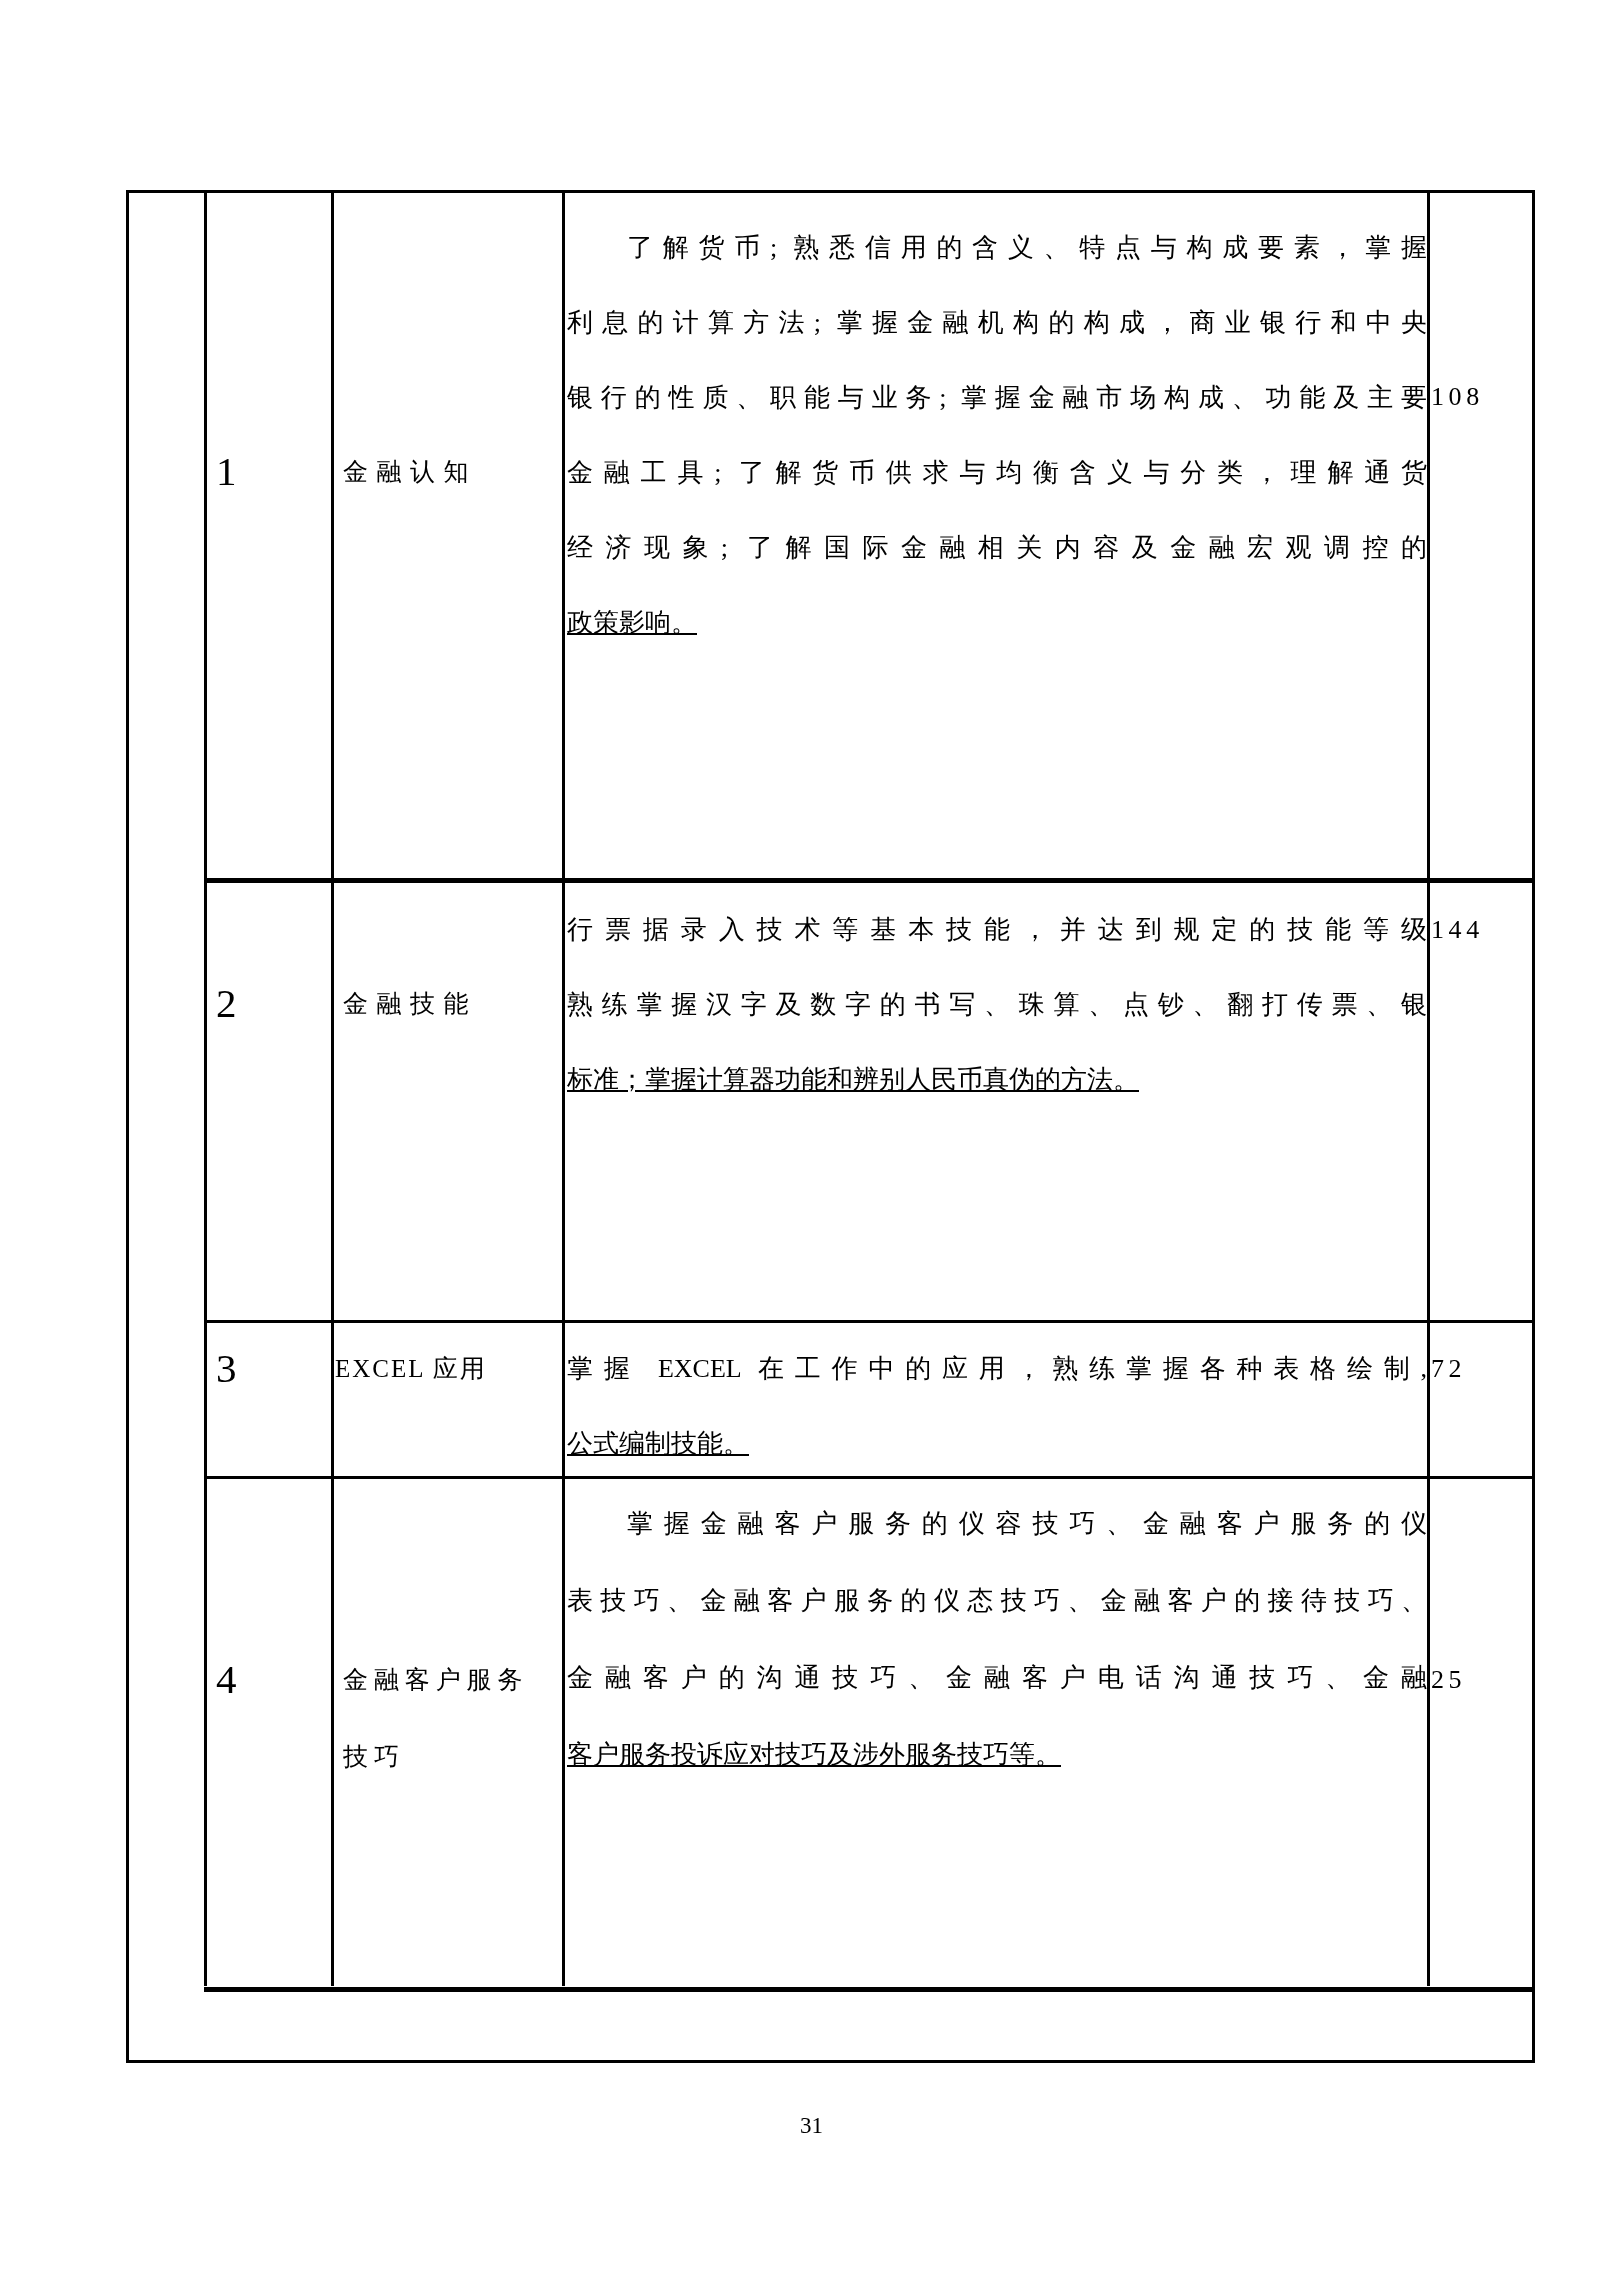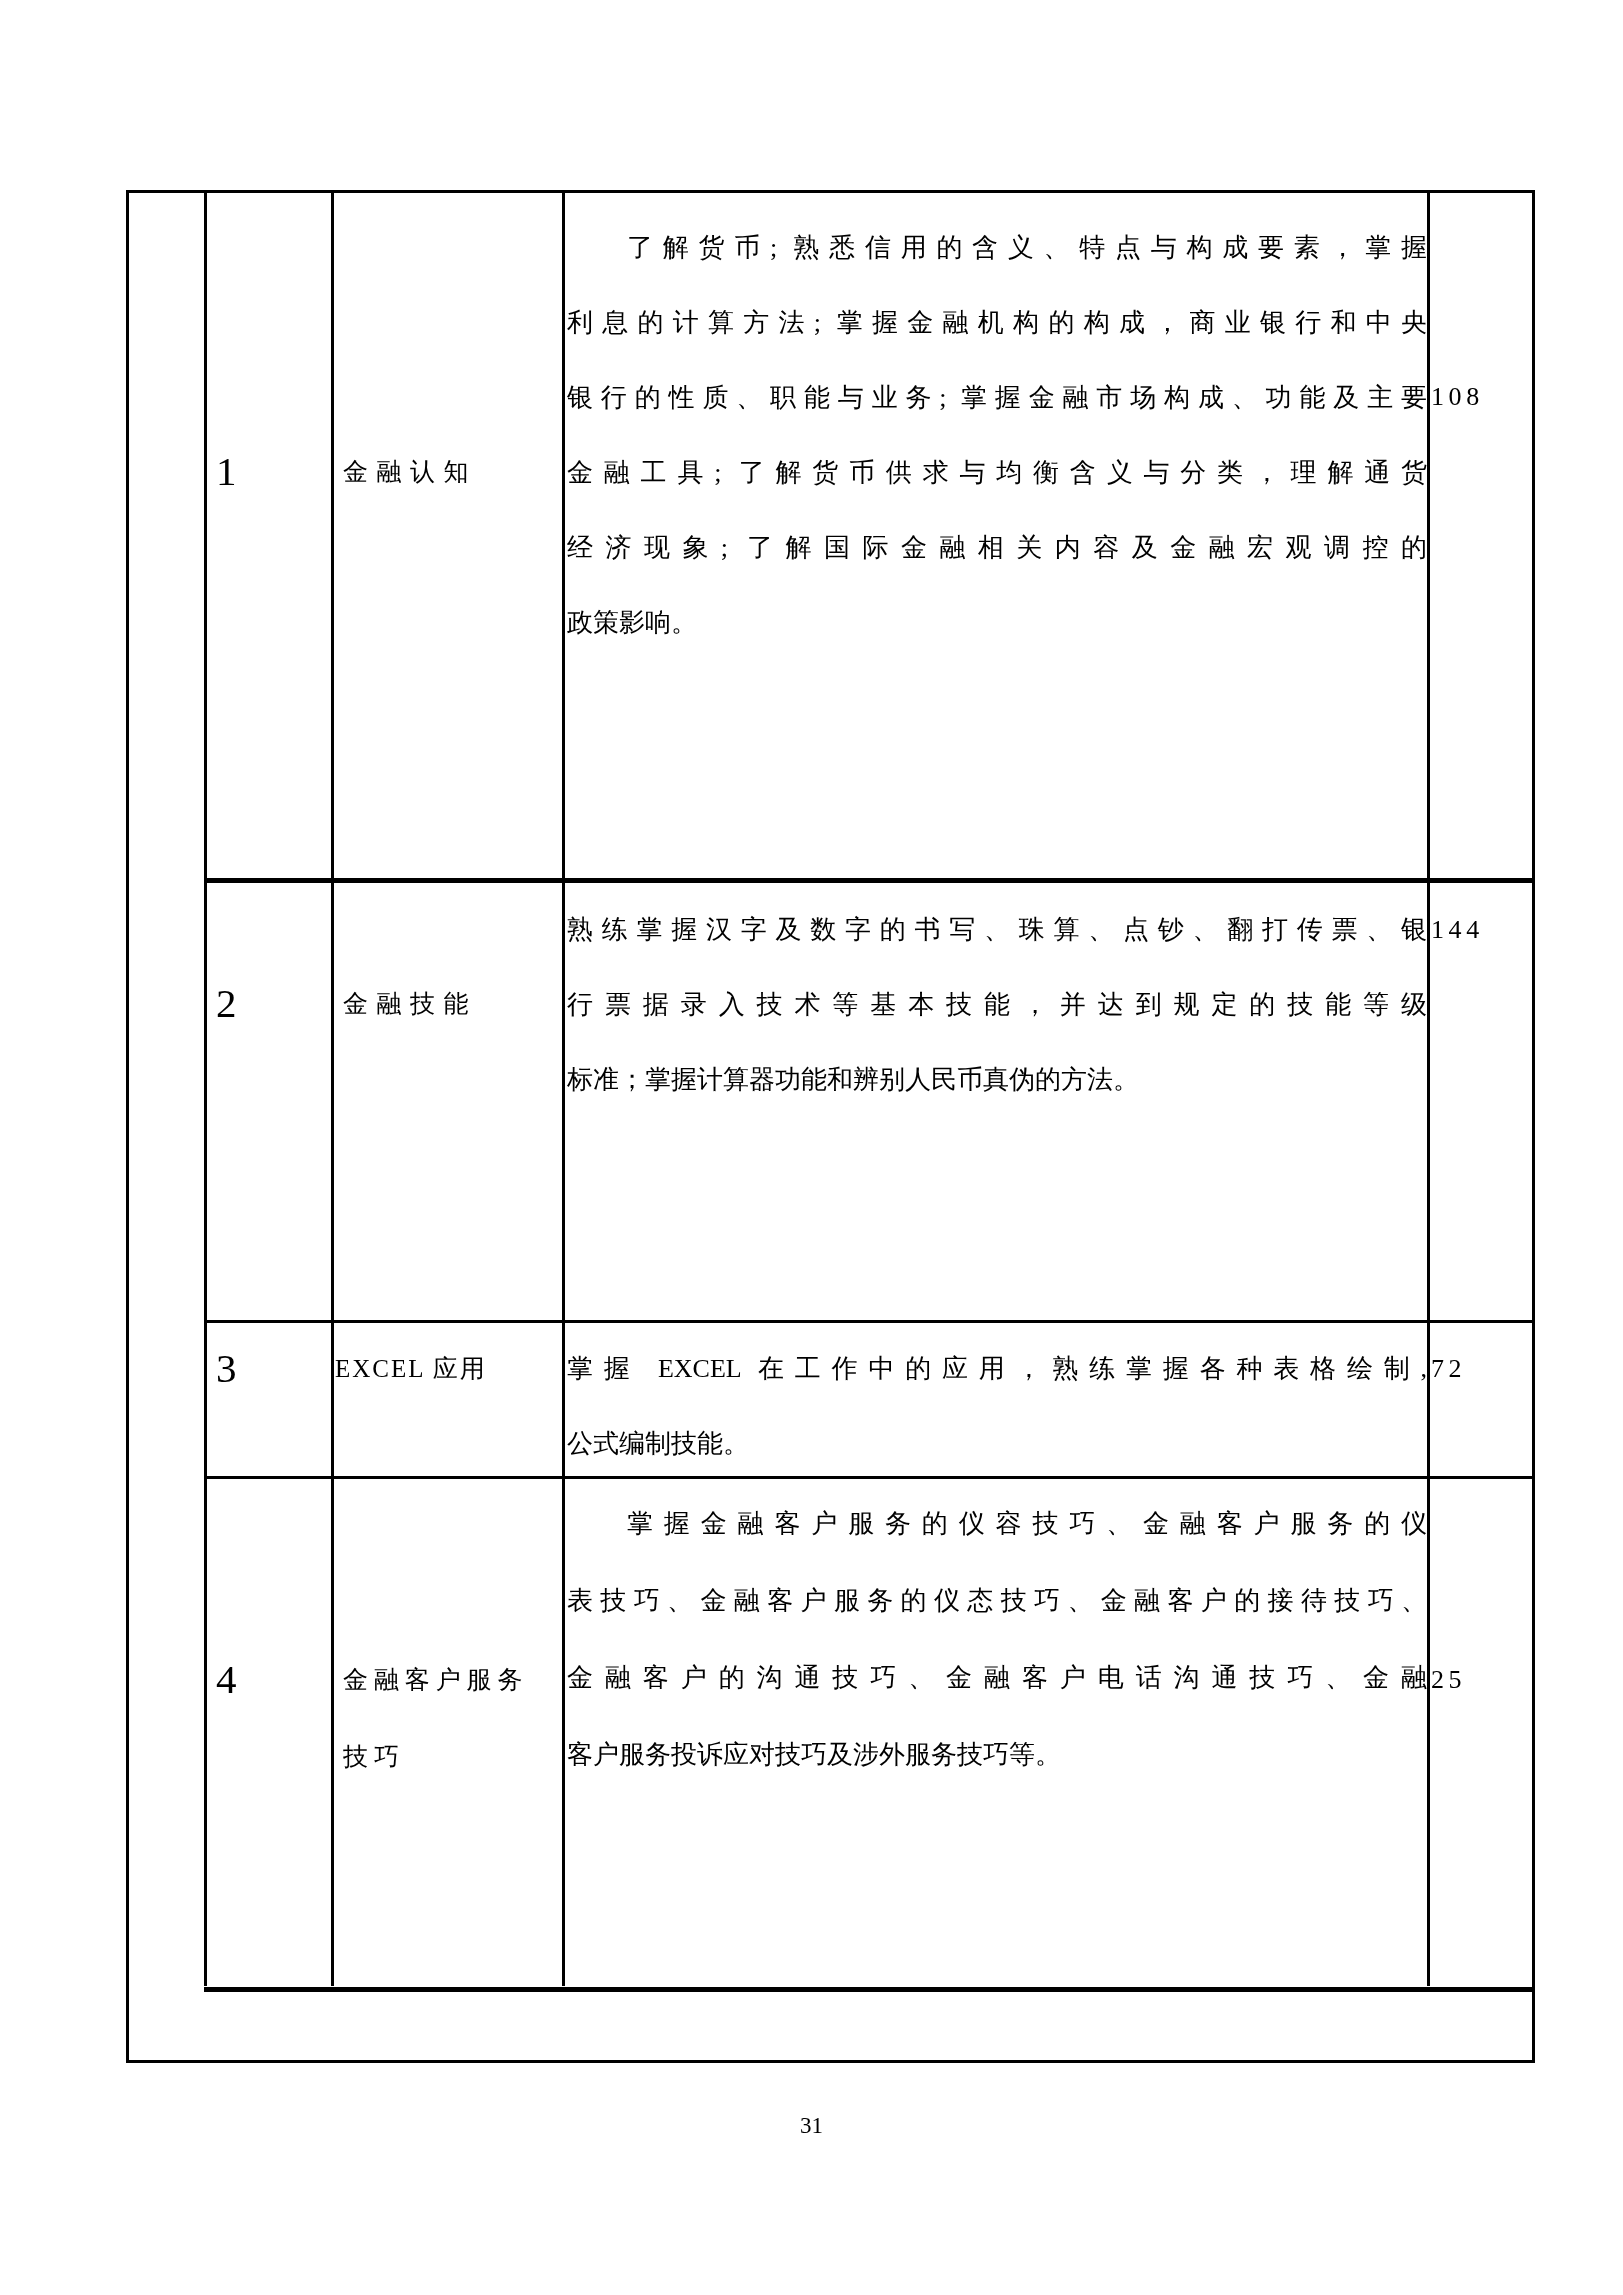--- a/index.html
+++ b/index.html
@@ -44,21 +44,21 @@
   .desc{
     position:absolute;left:567px;width:860px;font-size:26px;
   }
   .desc-r1{top:210px}
   .desc-r2{top:892px}
   .desc-r3{top:1331px}
   .desc-r4{top:1485px}
   .dline{display:block;height:75px;line-height:75px;}
   .desc-r4 .dline{height:77px;line-height:77px;}
   .jl{text-align:justify;text-align-last:justify;}
-  .ll{text-align:left;text-align-last:left;}
+  .ll{text-align:left;text-align-last:left;text-decoration:underline;}
   .ind{text-indent:60px;}
   .hours{
     position:absolute;left:1431px;width:102px;height:75px;
     line-height:75px;font-size:26px;letter-spacing:4.6px;text-align:left;
   }
   .hours-r1{top:359px}.hours-r2{top:892px}.hours-r3{top:1331px}.hours-r4{top:1642px}
   .pagenum{
     position:absolute;left:0;top:2104px;width:1623px;height:43px;
     line-height:43px;text-align:center;font-size:23px;
   }
@@ -86,22 +86,22 @@
     <span class="dline jl">银行的性质、职能与业务; 掌握金融市场构成、功能及主要</span>
     <span class="dline jl">金融工具; 了解货币供求与均衡含义与分类，理解通货</span>
     <span class="dline jl">经济现象; 了解国际金融相关内容及金融宏观调控的</span>
     <span class="dline ll">政策影响。</span>
   </div>
   <div class="hours hours-r1">108</div>
 
   <div class="num num-r2">2</div>
   <div class="course course-r2">金融技能</div>
   <div class="desc desc-r2">
+    <span class="dline jl">行票据录入技术等基本技能，并达到规定的技能等级</span>
     <span class="dline jl">熟练掌握汉字及数字的书写、珠算、点钞、翻打传票、银</span>
-    <span class="dline jl">行票据录入技术等基本技能，并达到规定的技能等级</span>
     <span class="dline ll">标准；掌握计算器功能和辨别人民币真伪的方法。</span>
   </div>
   <div class="hours hours-r2">144</div>
 
   <div class="num num-r3">3</div>
   <div class="course course-r3">EXCEL 应用</div>
   <div class="desc desc-r3">
     <span class="dline jl">掌握 EXCEL 在工作中的应用，熟练掌握各种表格绘制,</span>
     <span class="dline ll">公式编制技能。</span>
   </div>

